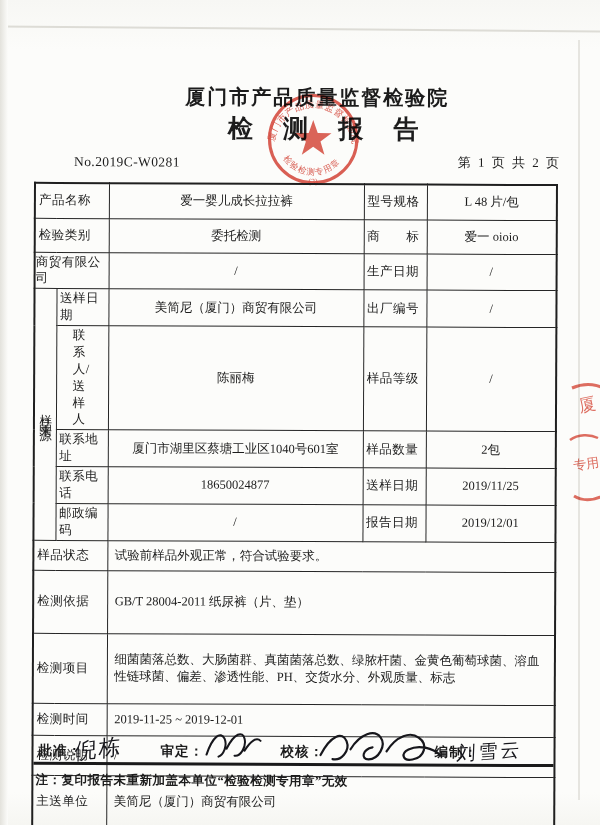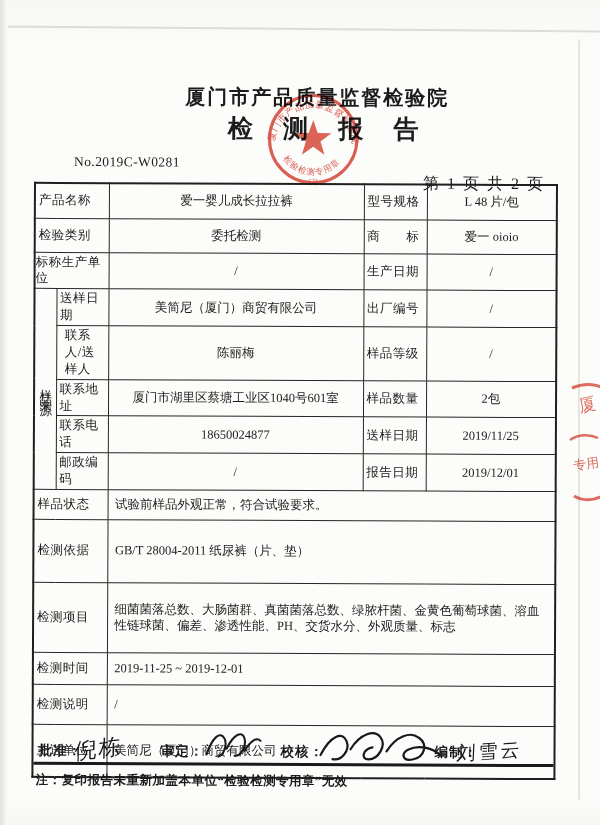--- a/index.html
+++ b/index.html
@@ -16,21 +16,21 @@
   .tilt{position:absolute;left:0;top:0;width:600px;height:825px;transform:rotate(0.25deg);transform-origin:50% 50%;}
   .edge-top{position:absolute;left:0;top:28px;width:600px;height:2px;background:#dddcd6;transform:rotate(0.5deg);}
   .edge-right{position:absolute;right:20px;top:40px;width:2px;height:760px;background:#e6e5e0;}
   .edge-left{position:absolute;left:0;top:0;width:8px;height:825px;background:linear-gradient(90deg,#e3e2dc,#fcfcfa);}
 
   .title1{position:absolute;top:84px;left:16px;width:600px;text-align:center;
     font-size:20px;font-weight:bold;letter-spacing:2px;}
   .title2{position:absolute;top:112px;left:28px;width:600px;text-align:center;
     font-size:25px;font-weight:bold;letter-spacing:12px;}
   .report-no{position:absolute;top:155px;left:57px;font-size:13.5px;letter-spacing:.4px;margin-left:16px;}
-  .page-ind{position:absolute;top:153px;right:56px;font-size:16px;letter-spacing:2px;margin-top:20px;}
+  .page-ind{position:absolute;top:153px;right:40px;font-size:13px;letter-spacing:2px;}
 
   table.rtable{
     position:absolute;top:183px;left:33px;width:522px;
     border-collapse:collapse;table-layout:fixed;
     font-size:12.5px;
   }
   .rtable td{border:1px solid #262626;padding:1px 3px;vertical-align:middle;
     overflow:hidden;line-height:1.35;}
   .rtable{border:2px solid #1f1f1f;}
   .c{text-align:center;}
@@ -100,36 +100,36 @@
           <td class="lbl">型号规格</td>
           <td class="c">L  48 片/包</td>
         </tr>
         <tr style="height:34px">
           <td colspan="2" class="lbl">检验类别</td>
           <td class="c">委托检测</td>
           <td class="lbl">商　　标</td>
           <td class="c">爱一 oioio</td>
         </tr>
         <tr style="height:35px">
-          <td colspan="2" class="lbl" style="padding:1px 0;">标称生产单位</td>
+          <td colspan="2" class="lbl" style="padding:1px 0;">商贸有限公司</td>
           <td class="c">/</td>
           <td class="lbl">生产日期</td>
           <td class="c">/</td>
         </tr>
         <tr style="height:31px">
           <td rowspan="5" style="padding:0;">
               <div class="vlabel">样品来源</div>
             </td>
           <td class="lbl">送样日期</td>
           <td class="c">美简尼（厦门）商贸有限公司</td>
           <td class="lbl">出厂编号</td>
           <td class="c">/</td>
         </tr>
         <tr style="height:37px">
-          <td class="lbl" style="padding:1px 8px;">联系人/送样人</td>
+          <td class="lbl" style="padding:1px 16px;">联系人/送样人</td>
           <td class="c">陈丽梅</td>
           <td class="lbl">样品等级</td>
           <td class="c">/</td>
         </tr>
         <tr style="height:30px">
           <td class="lbl">联系地址</td>
           <td class="c">厦门市湖里区蔡塘工业区1040号601室</td>
           <td class="lbl">样品数量</td>
           <td class="c">2包</td>
         </tr>

